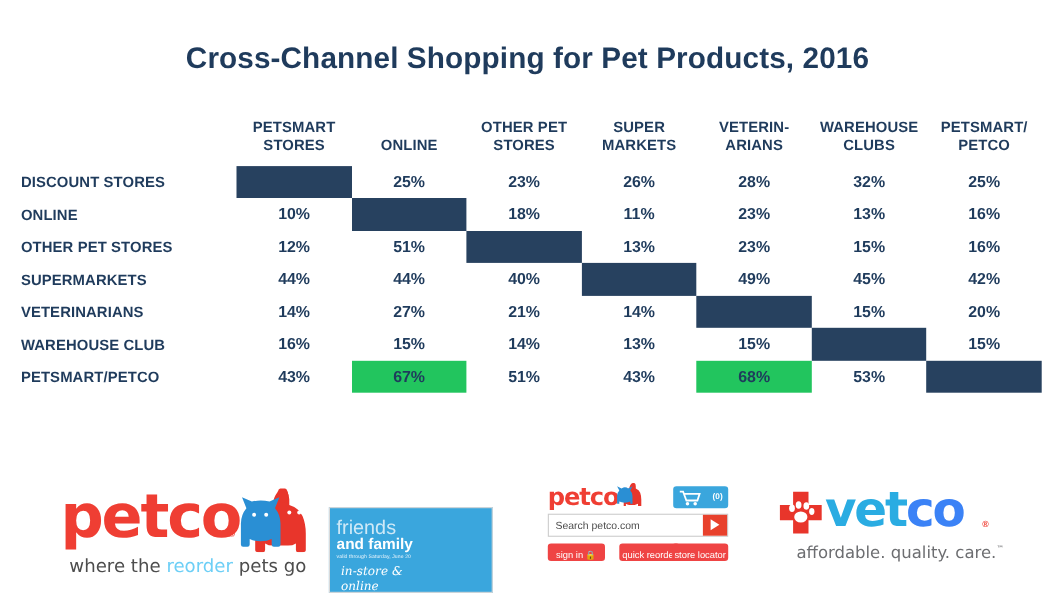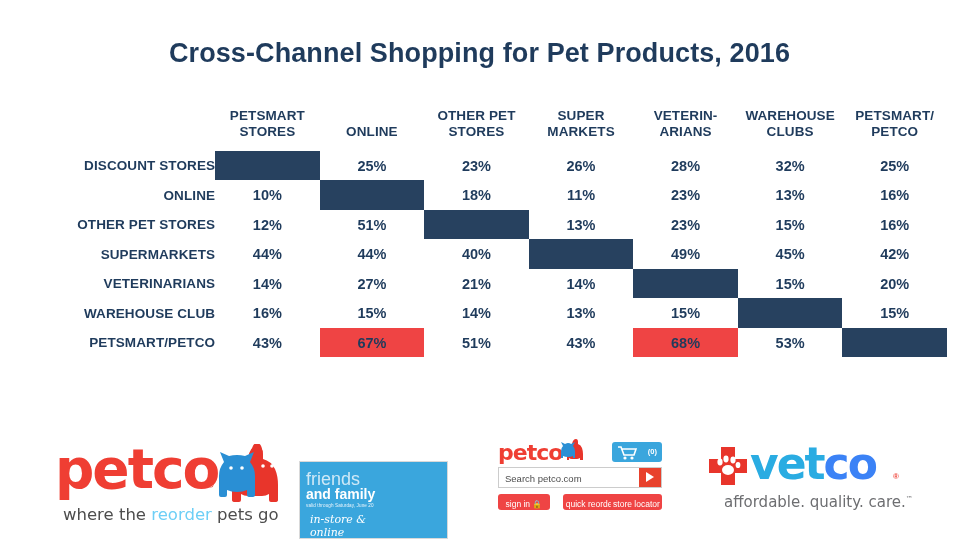--- a/index.html
+++ b/index.html
@@ -43,27 +43,27 @@
   .matrix th.rowhead-blank{padding:0;}
   .matrix td{
     height:29.5px;
     padding:0;
     text-align:center;
     vertical-align:middle;
     font-size:14.5px;font-weight:bold;
     color:#1f3b5c;
   }
   .matrix td.rowlabel{
-    text-align:right;
+    text-align:left;
     font-size:13.5px;
     padding-left:7px;
     letter-spacing:.1px;
   }
   .matrix td.diag{background:#27415f;color:#27415f;}
-  .matrix td.hl{background:#ef4444;}
+  .matrix td.hl{background:#22c55e;}
 
   
   .source{
     position:absolute;left:24px;top:398px;
     font-size:14.5px;font-weight:bold;color:#1f3b5c;
     letter-spacing:.1px;
   }
 
   
   .logos{position:absolute;left:0;top:432px;width:959px;height:107px;}

